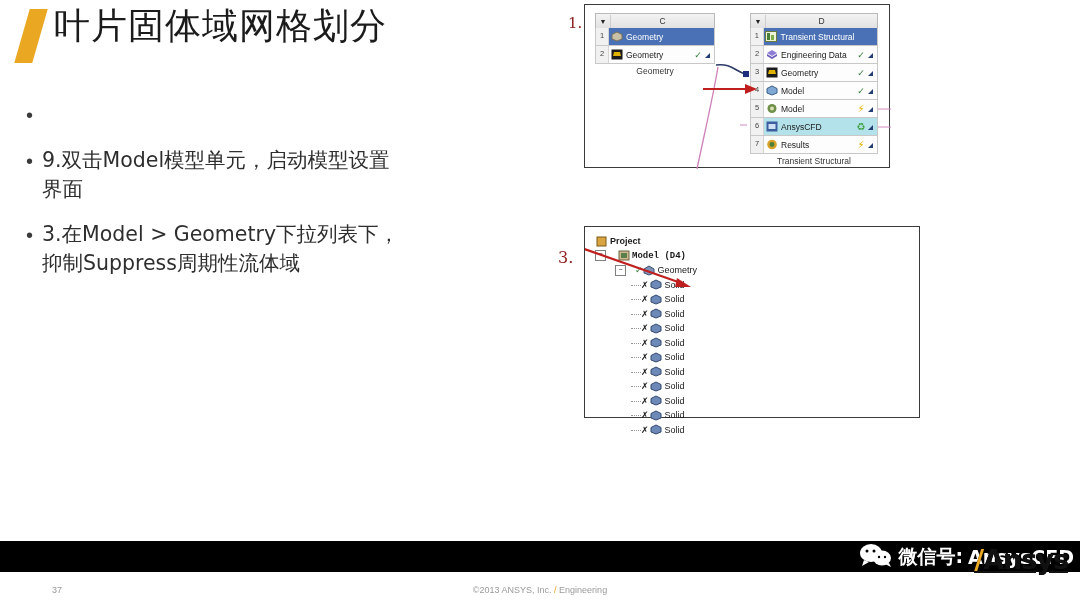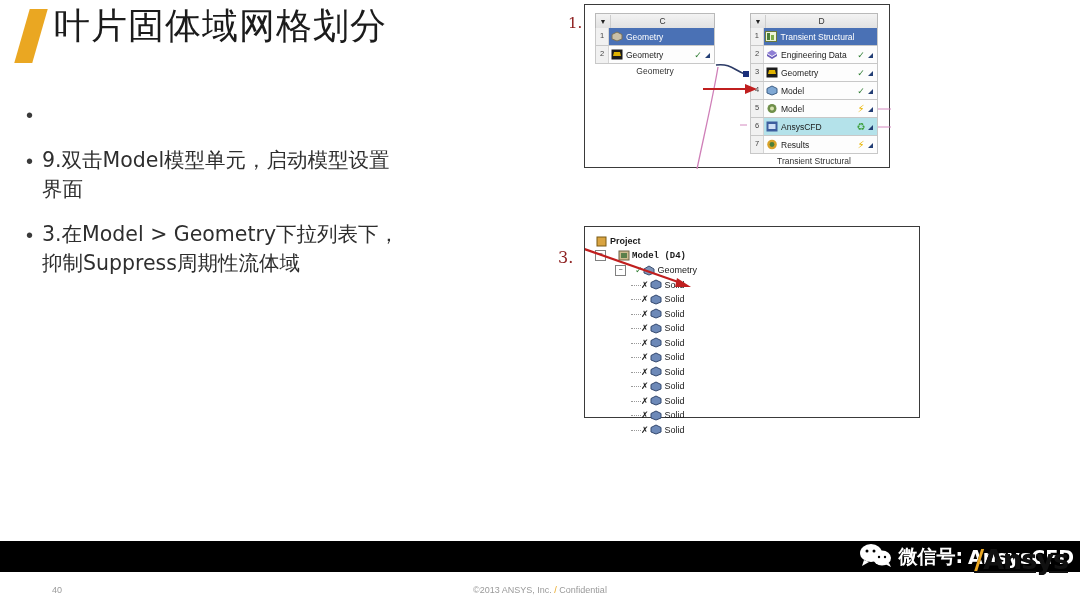--- a/index.html
+++ b/index.html
@@ -462,20 +462,20 @@
           <circle cx="26" cy="14" r="1.2" fill="#000"></circle>
       </svg>
     </span>
     <span class="wm-txt">微信号:</span>
     <span class="wm-txt">AnsysCFD</span>
   </div>
   <div class="wm-brand" style="color:#111;text-shadow:0 0 0 #000;">
     <span style="color:#eaa722;">/</span><span>Ansys</span>
   </div>
 
-  <div class="pagenum">40</div>
+  <div class="pagenum">37</div>
   <div class="copyright">
     <span>©2013 ANSYS, Inc.</span>
     <span class="oslash">/</span>
-    <span>Confidential</span>
+    <span>Engineering</span>
   </div>
 
 </div>
 
 </body></html>

